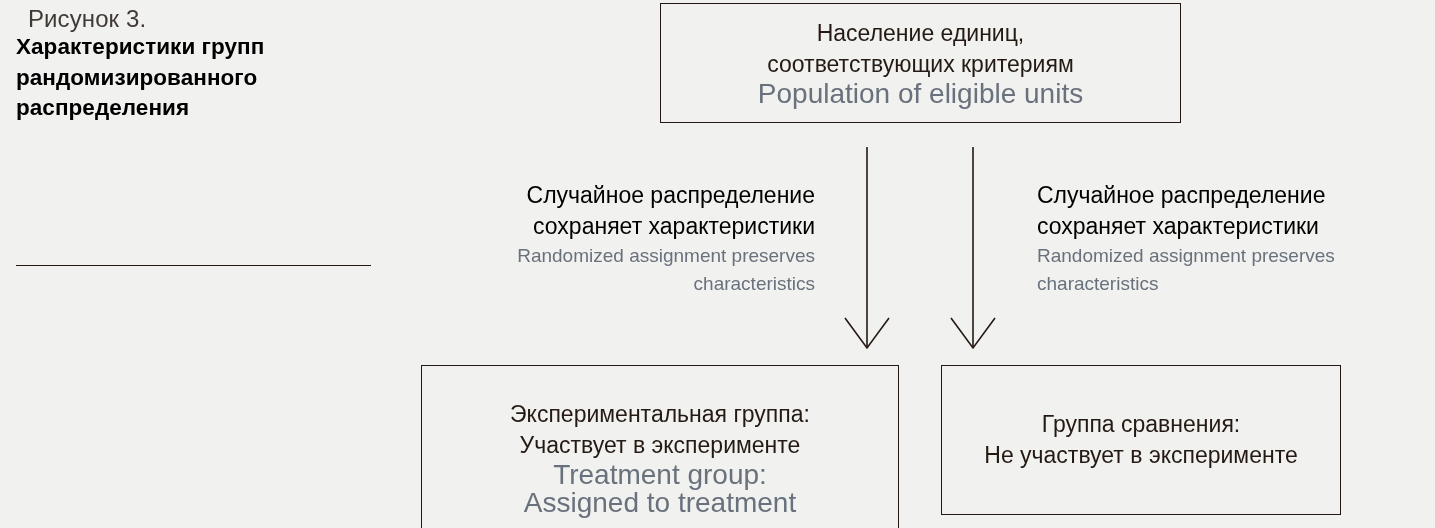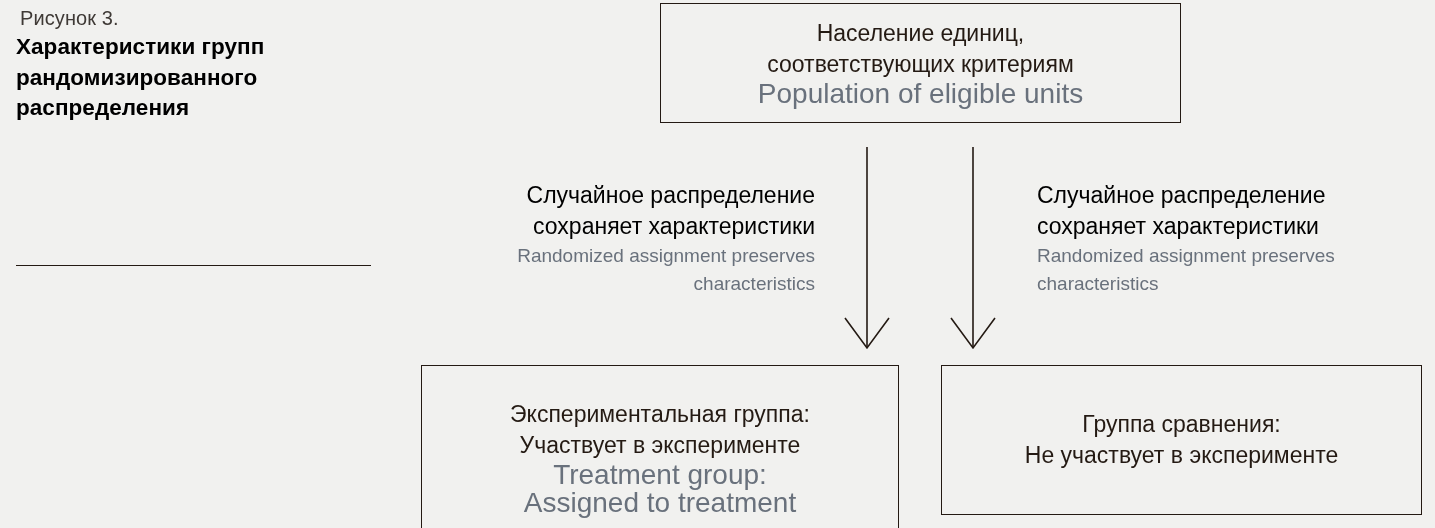--- a/index.html
+++ b/index.html
@@ -23,23 +23,23 @@
   
   #caption-panel {
     position: absolute;
     left: 16px;
     top: 0px;
     width: 380px;
     height: 528px;
   }
   .fig-number {
     position: absolute;
-    left: 4px;
+    left: 12px;
     top: 5px;
-    font-size: 20px;
+    font-size: 24px;
     line-height: 27px;
     color: #3f3a36;
     letter-spacing: 0.1px;
   }
   .fig-title-ru {
     position: absolute;
     left: 0;
     top: 32px;
     width: 360px;
     font-size: 22.5px;
@@ -121,21 +121,21 @@
   }
   #box-treatment {
     left: 421px;
     top: 365px;
     width: 478px;
     height: 186px;
   }
   #box-comparison {
     left: 941px;
     top: 365px;
-    width: 481px;
+    width: 400px;
     height: 150px;
     align-items: center;
   }
 
   
   .branch-label {
     position: absolute;
   }
   .branch-label .ru {
     font-size: 23px;

